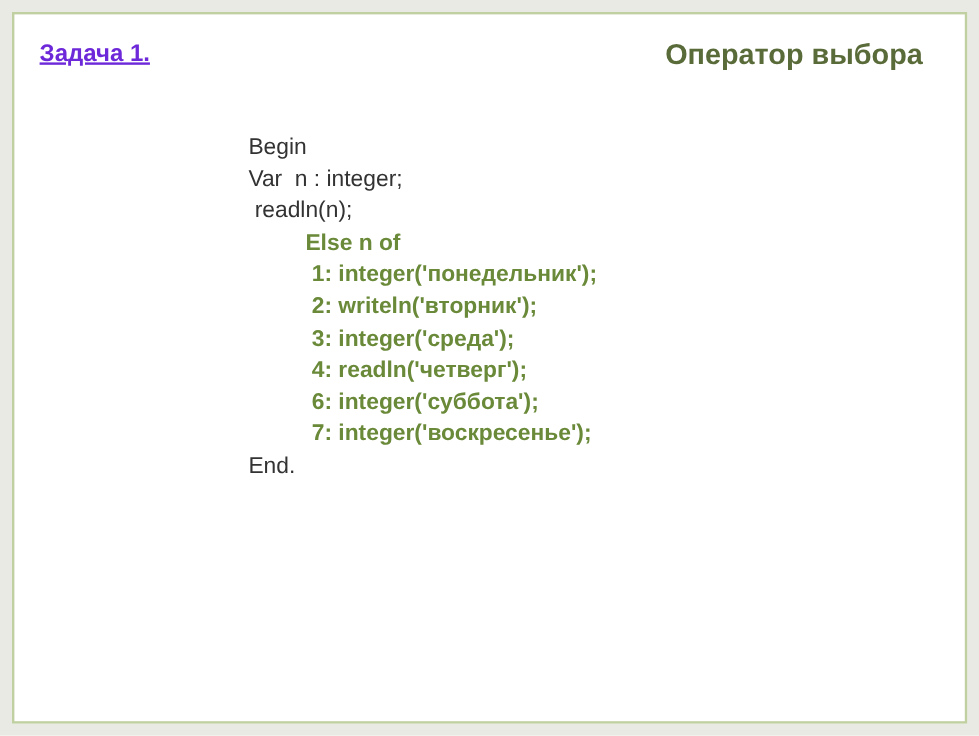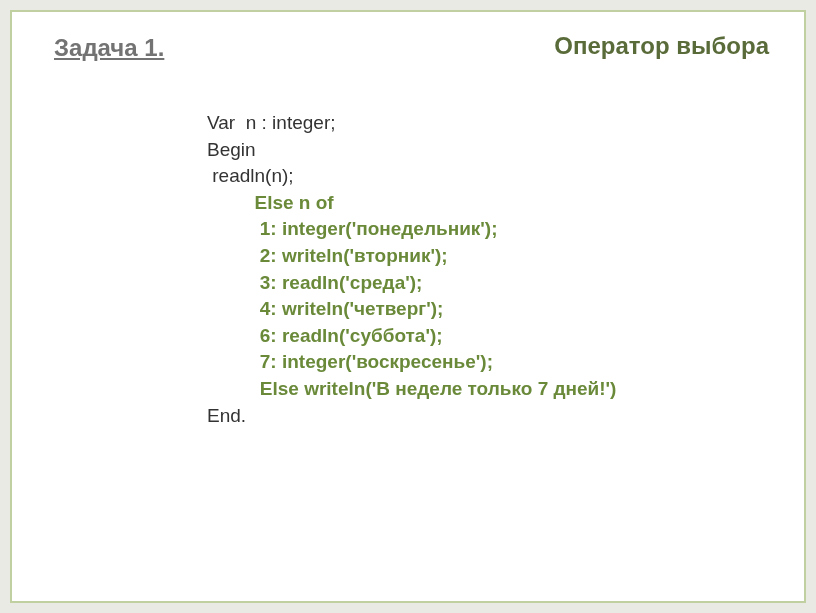--- a/index.html
+++ b/index.html
@@ -12,26 +12,26 @@
     }
     .slide {
       width: 100%;
       height: 100%;
       background: #ffffff;
       border: 2px solid #c0d0a0;
       position: relative;
       padding: 20px 35px;
     }
     .task-label {
-      color: #737373;
-      font-size: 24px;
+      color: #6d28d9;
+      font-size: 20px;
       font-weight: bold;
       text-decoration: underline;
       position: absolute;
-      left: 42px;
+      left: 21px;
       top: 22px;
     }
     .title {
       color: #5a6b3a;
       font-size: 24px;
       font-weight: bold;
       text-align: right;
       margin-left: 120px;
       margin-top: 0;
     }
@@ -50,27 +50,26 @@
     .black { color: #333333; }
   </style>
 </head>
 <body>
 
 <div class="slide">
   <div class="task-label">Задача 1.</div>
   <div class="title">Оператор выбора</div>
 
   <div class="code-block">
+    <div class="code-line black">Begin</div>
     <div class="code-line black">Var  n : integer;</div>
-    <div class="code-line black">Begin</div>
     <div class="code-line black"> readln(n);</div>
     <div class="code-line green">         Else n of</div>
     <div class="code-line green">          1: integer('понедельник');</div>
     <div class="code-line green">          2: writeln('вторник');</div>
-    <div class="code-line green">          3: readln('среда');</div>
-    <div class="code-line green">          4: writeln('четверг');</div>
-    <div class="code-line green">          6: readln('суббота');</div>
+    <div class="code-line green">          3: integer('среда');</div>
+    <div class="code-line green">          4: readln('четверг');</div>
+    <div class="code-line green">          6: integer('суббота');</div>
     <div class="code-line green">          7: integer('воскресенье');</div>
-    <div class="code-line green">          Else writeln('В неделе только 7 дней!')</div>
     <div class="code-line black"></div>
     <div class="code-line black">End.</div>
   </div>
 </div>
 
 </body></html>

